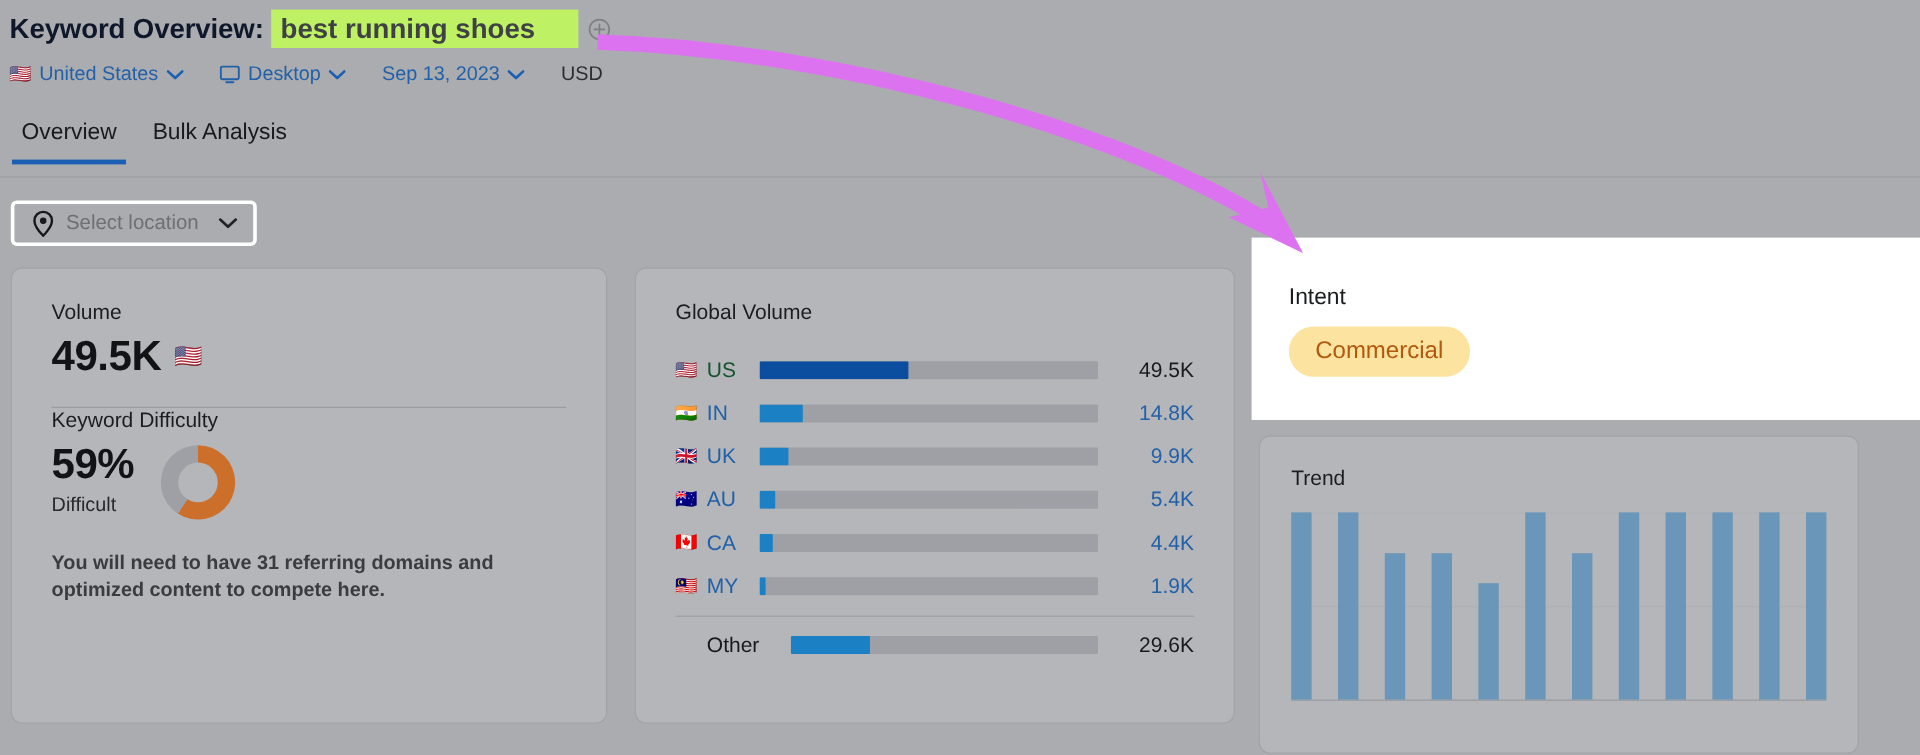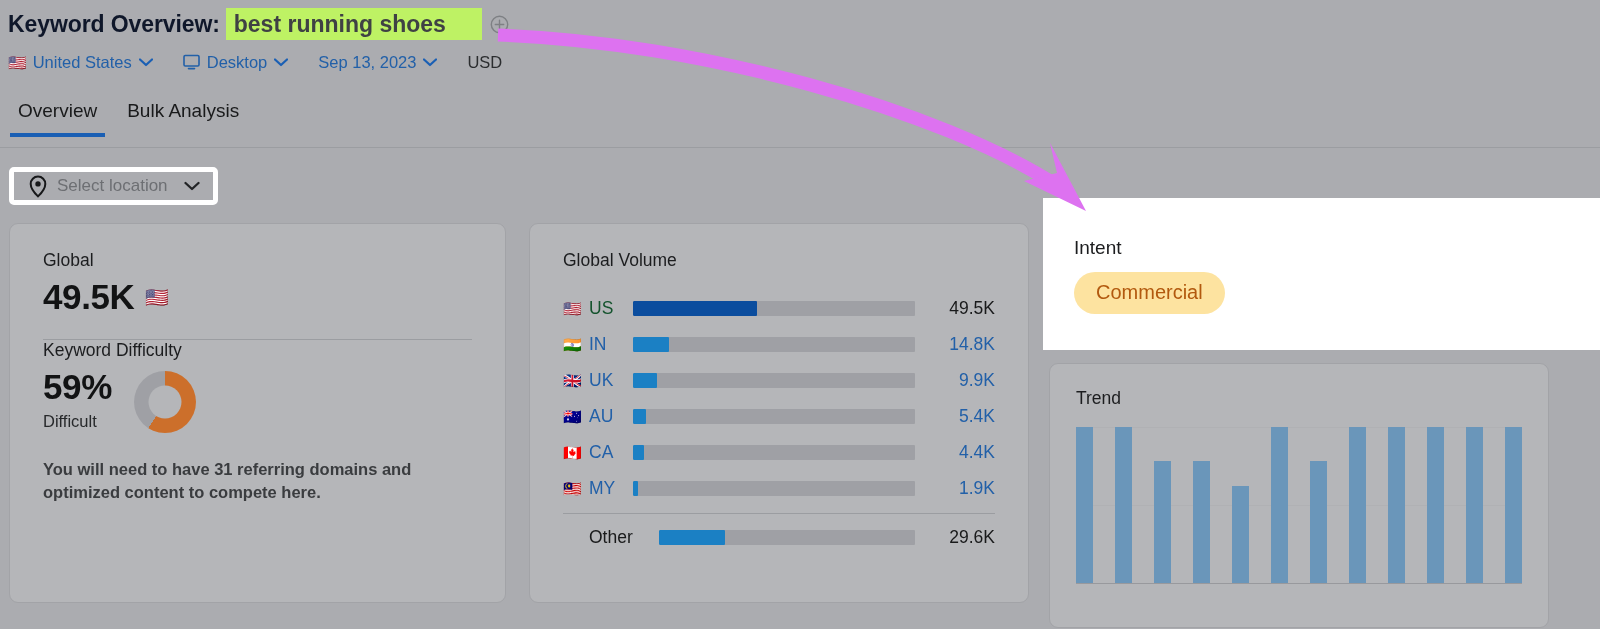--- a/index.html
+++ b/index.html
@@ -105,21 +105,21 @@
     height: 4px;
     background: #1a5fb4;
   }
 
   
   .location-btn {
     position: absolute;
     top: 167px; left: 9px;
     height: 38px;
     box-sizing: border-box;
-    border: 5px solid #ffffff;
+    border: 3px solid #ffffff;
     border-radius: 5px;
     display: flex;
     align-items: center;
     padding: 0 13px 0 14px;
     background: transparent;
     cursor: pointer;
   }
   .location-btn .pin { margin-right: 9px; display:inline-flex; }
   .location-btn .loc-text {
     font-size: 17px;
@@ -395,21 +395,21 @@
   <span class="loc-text">Select location</span>
   <span class="caret">
     <svg width="16" height="10" viewBox="0 0 16 10">
         <path d="M1.5 2 L8 8 L14.5 2" fill="none" stroke="#222426" stroke-width="2.3" stroke-linecap="round" stroke-linejoin="round"></path>
       </svg>
   </span>
 </div>
 
 <div class="card card-volume">
   <div class="card-pad">
-    <div class="metric-label">Global</div>
+    <div class="metric-label">Volume</div>
     <div class="metric-value">
       <span>49.5K</span>
       <span class="flag">🇺🇸</span>
     </div>
     <div class="divider"></div>
 
     <div class="kd-block">
       <div class="metric-label">Keyword Difficulty</div>
       <div class="kd-row">
         <div class="kd-left">

